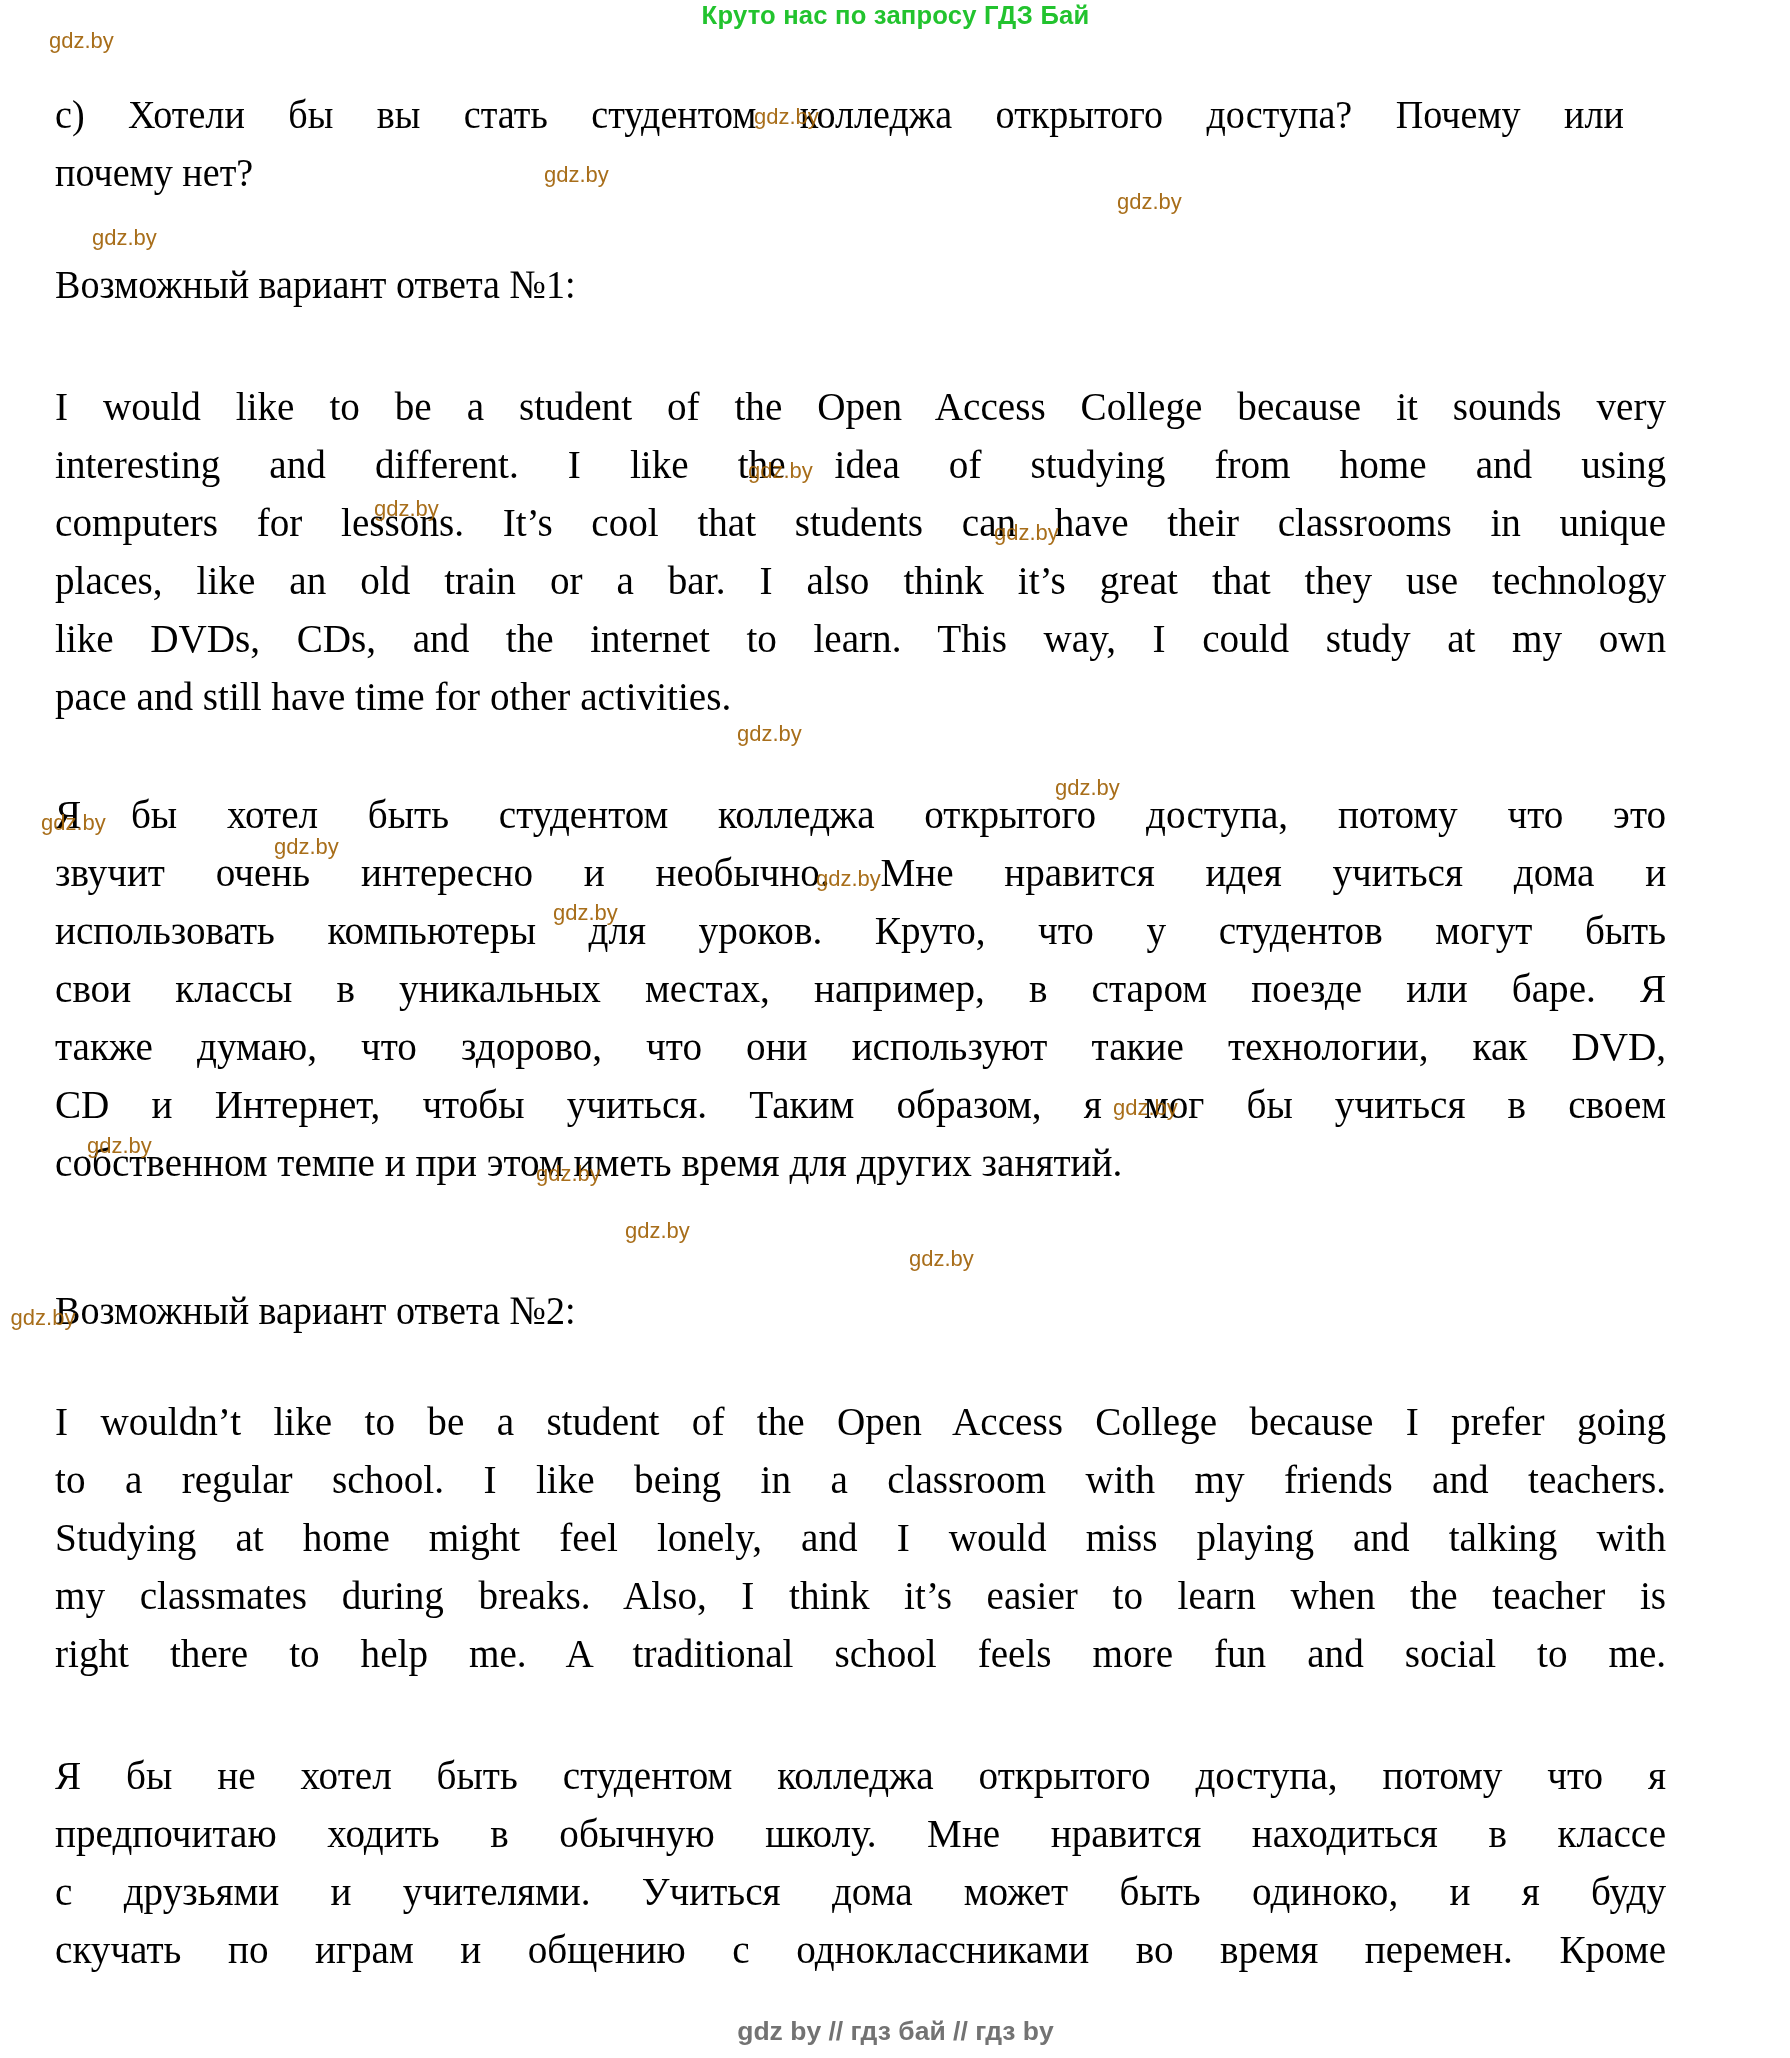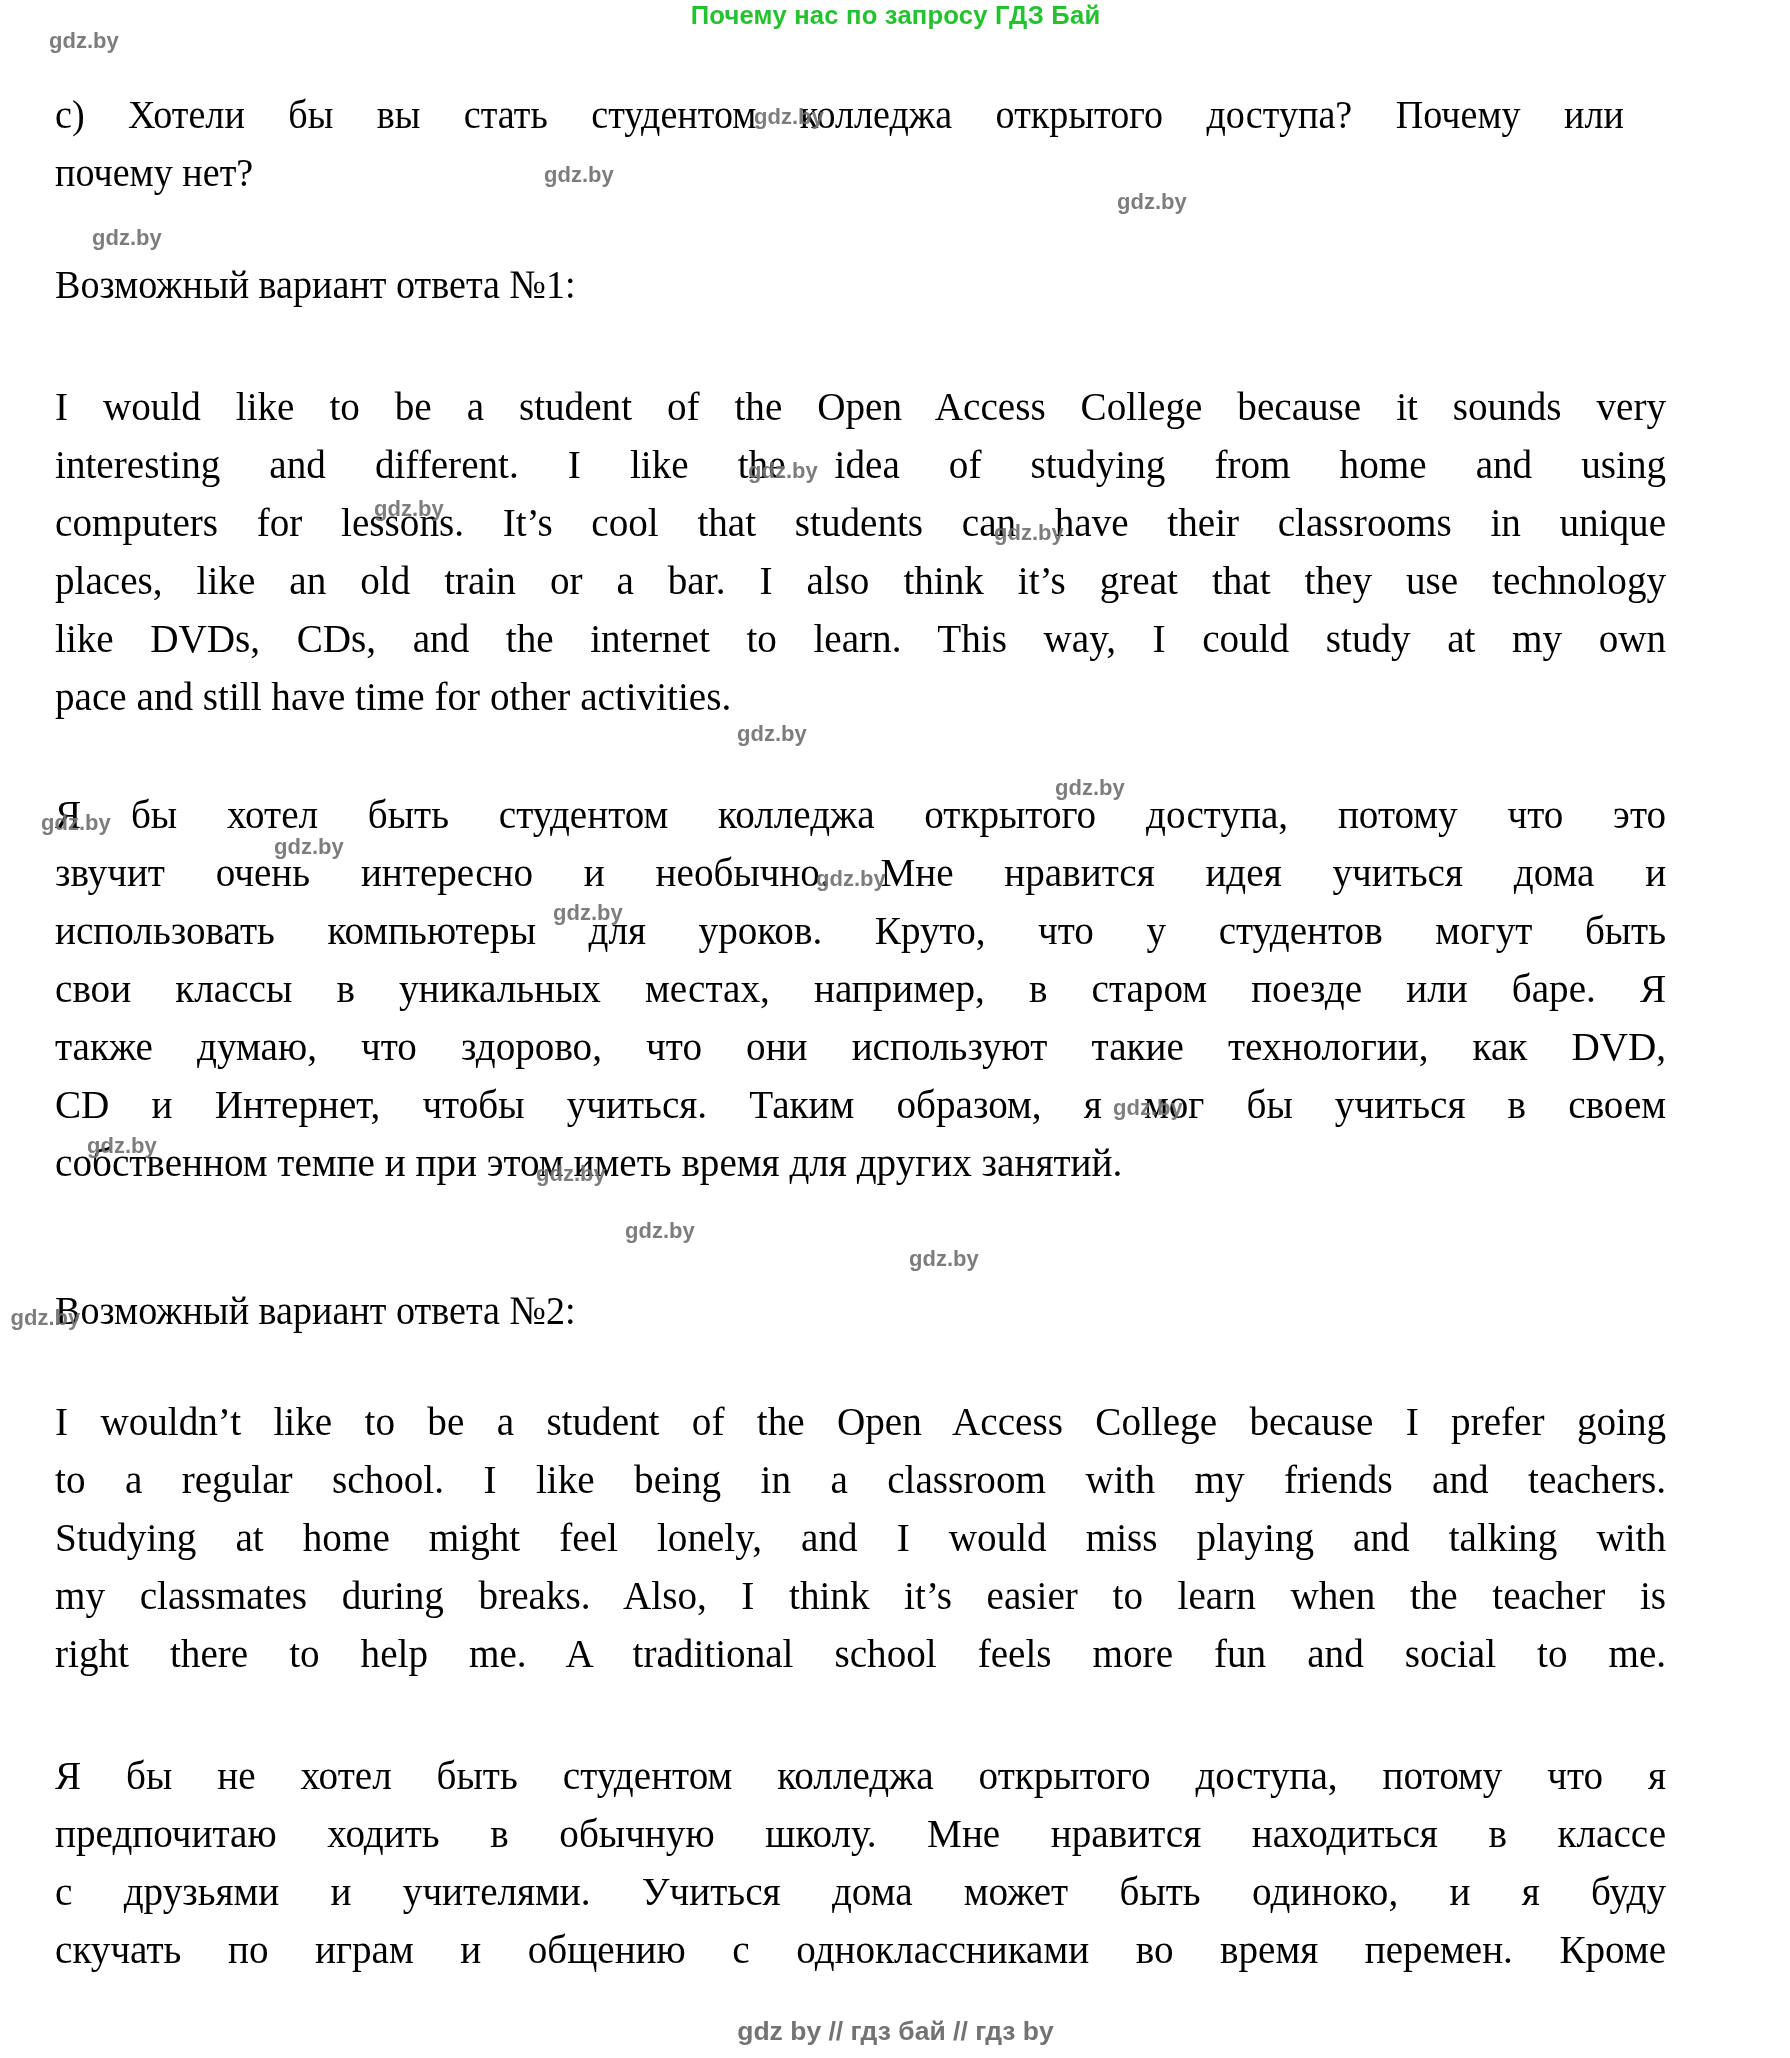--- a/index.html
+++ b/index.html
@@ -95,24 +95,24 @@
   }
 
   #para-en-1 { top: 377px; }
   #para-ru-1 { top: 785px; }
   #para-en-2 { top: 1392px; }
   #para-ru-2 { top: 1746px; }
 
   
   .wm {
     position: absolute;
-    color: #737373;
+    color: #a16207;
     font-family: "Liberation Sans", "DejaVu Sans", sans-serif;
     font-size: 22px;
-    font-weight: 700;
+    font-weight: 400;
     line-height: 22px;
     white-space: nowrap;
     opacity: 0.92;
   }
 
   
   .footer {
     position: absolute;
     left: 0;
     bottom: 10.6px;
@@ -122,21 +122,21 @@
     font-family: "Liberation Sans", "DejaVu Sans", sans-serif;
     font-size: 26.5px;
     font-weight: 600;
     line-height: 32px;
     white-space: nowrap;
   }
 </style>
 </head>
 <body>
 
-<div class="promo-banner">Почему нас по запросу ГДЗ Бай</div>
+<div class="promo-banner">Круто нас по запросу ГДЗ Бай</div>
 
 <div class="page">
 
   <div class="task-prompt">
     <span class="ln justified">c) Хотели бы вы стать студентом колледжа открытого доступа? Почему или</span>
     <span class="ln">почему нет?</span>
   </div>
 
   <div class="answer-heading" id="heading-1">Возможный вариант ответа №1:</div>
 

